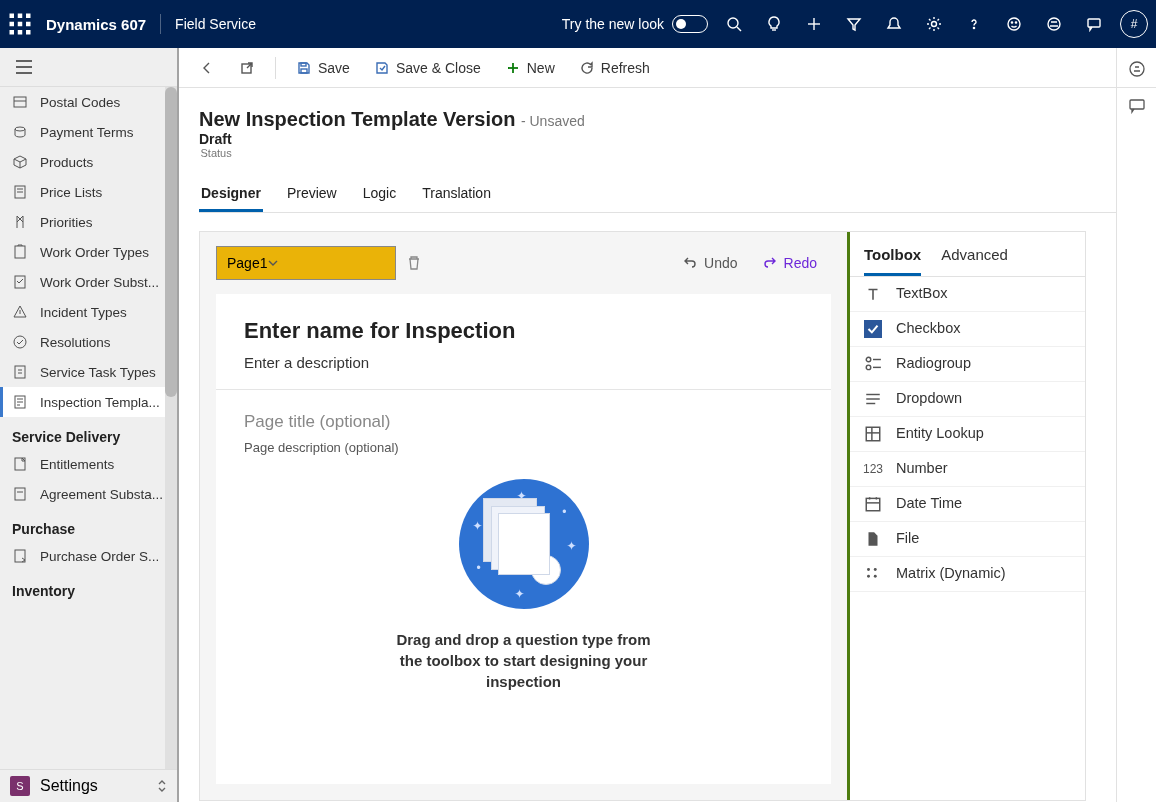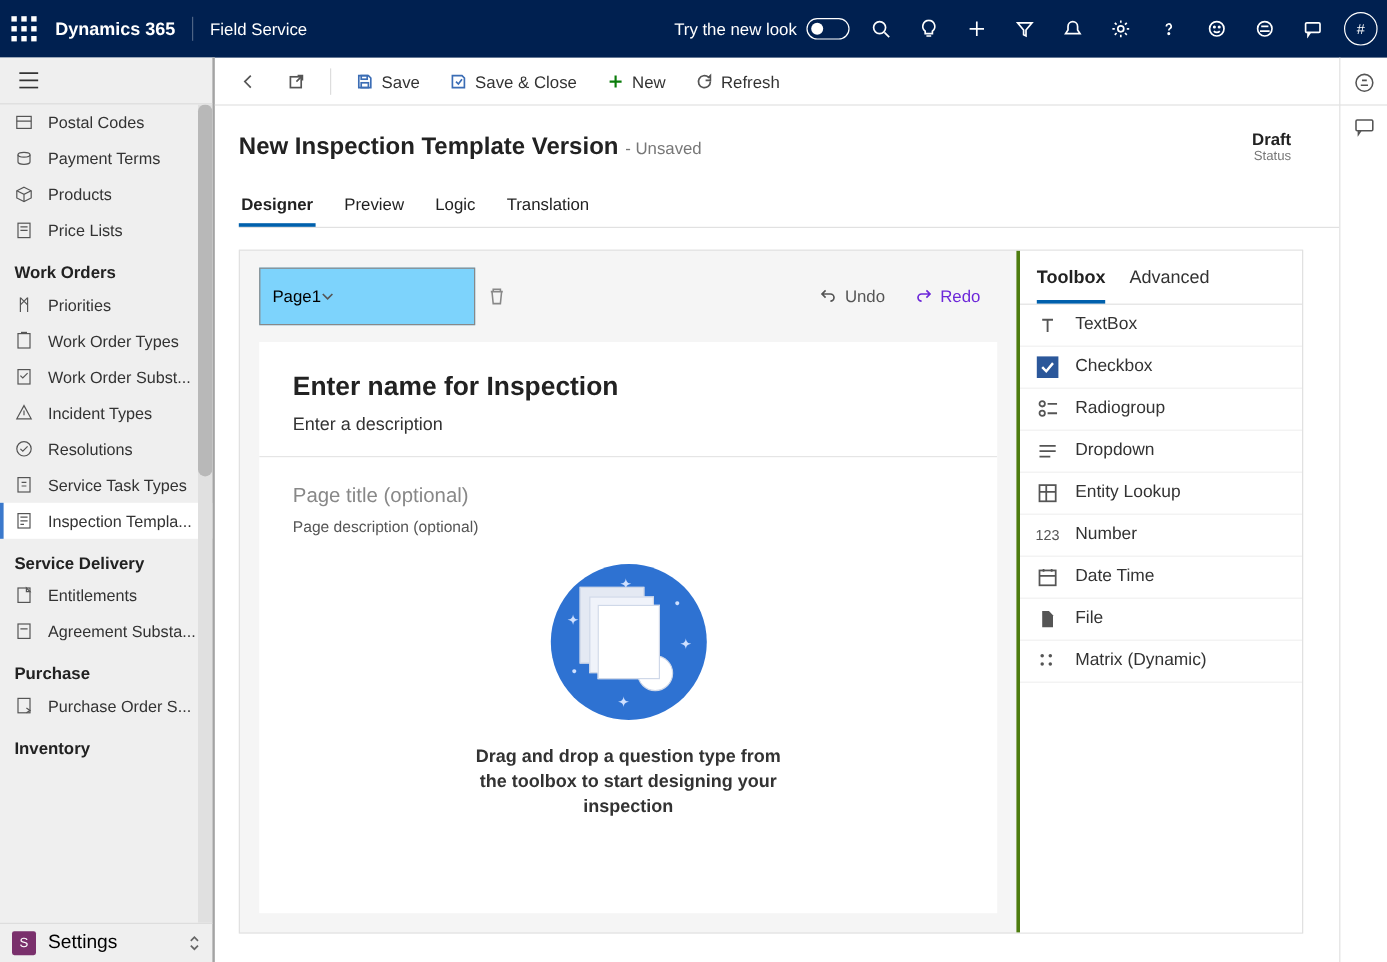--- a/index.html
+++ b/index.html
@@ -41,35 +41,35 @@
   
   .content { flex: 1; display: flex; flex-direction: column; position: relative; }
   .cmdbar { height: 40px; border-bottom: 1px solid #e1e1e1; display: flex; align-items: center; padding: 0 10px; gap: 4px; font-size: 14px; color: #333; }
   .cmd-sep { width: 1px; height: 22px; background: #ddd; margin: 0 6px; }
   .cmd-btn { display: flex; align-items: center; gap: 6px; padding: 4px 10px; cursor: pointer; border-radius: 2px; }
   .cmd-btn svg { width: 16px; height: 16px; }
   
   .right-rail { position: absolute; right: 0; top: 0; bottom: 0; width: 40px; border-left: 1px solid #e1e1e1; display: flex; flex-direction: column; align-items: center; padding-top: 12px; gap: 18px; }
   .right-rail svg { width: 18px; height: 18px; color: #555; }
   
-  .recordhdr { padding: 20px 40px 0 20px; margin-right: 40px; display: flex; justify-content: space-between; align-items: center; }
+  .recordhdr { padding: 20px 40px 0 20px; margin-right: 40px; display: flex; justify-content: space-between; align-items: flex-start; flex-direction: column; }
   .rectitle { font-size: 20px; font-weight: 600; color: #222; }
   .rectitle .unsaved { font-size: 14px; font-weight: 400; color: #777; }
   .statusblock { text-align: right; }
   .statusval { font-size: 14px; font-weight: 600; color: #222; }
   .statuslbl { font-size: 11px; color: #777; }
   
   .tabs { margin: 18px 0 0 20px; display: flex; gap: 22px; border-bottom: 1px solid #e1e1e1; margin-right: 40px; }
   .tab { font-size: 14px; padding: 8px 2px; cursor: pointer; color: #222; }
   .tab.active { font-weight: 600; border-bottom: 3px solid #0060ac; }
   
   .designer-wrap { margin: 18px 30px 0 20px; margin-right: 70px; background: #f5f5f5; border: 1px solid #e1e1e1; display: flex; height: 570px; }
   .designer-main { flex: 1; display: flex; flex-direction: column; }
   .designer-toolbar { padding: 14px 16px; display: flex; align-items: center; gap: 10px; }
-  .page-select { width: 180px; height: 48px; border: 1px solid #888; background: #7dd3fc; padding: 0 10px; display: flex; align-items: center; justify-content: flex-start; font-size: 14px; cursor: pointer; }
+  .page-select { width: 180px; height: 34px; border: 1px solid #888; background: #eab308; padding: 0 10px; display: flex; align-items: center; justify-content: flex-start; font-size: 14px; cursor: pointer; }
   .trash { color: #888; cursor: pointer; }
   .ur-spacer { flex: 1; }
   .ur-btn { display: flex; align-items: center; gap: 6px; color: #555; font-size: 14px; cursor: pointer; margin-right: 14px; }
   .ur-btn.disabled { color: #6d28d9; cursor: default; }
   
   .canvas { margin: 0 16px 16px; background: #fff; flex: 1; padding: 24px 28px; overflow: hidden; }
   .insp-name { font-size: 22px; font-weight: 600; color: #222; margin-bottom: 10px; }
   .insp-desc { font-size: 15px; color: #333; margin-bottom: 18px; }
   .hr { border: none; border-top: 1px solid #e5e5e5; margin: 0 -28px 22px; }
   .page-title { font-size: 17px; color: #888; margin-bottom: 8px; }
@@ -105,21 +105,21 @@
           <rect x="12" y="1" width="3" height="3"></rect>
           <rect x="1" y="6.5" width="3" height="3"></rect>
           <rect x="6.5" y="6.5" width="3" height="3"></rect>
           <rect x="12" y="6.5" width="3" height="3"></rect>
           <rect x="1" y="12" width="3" height="3"></rect>
           <rect x="6.5" y="12" width="3" height="3"></rect>
           <rect x="12" y="12" width="3" height="3"></rect>
         </g>
       </svg>
   </div>
-  <div class="brand">Dynamics 365</div>
+  <div class="brand">Dynamics 607</div>
   <div class="divider-v"></div>
   <div class="appname">Field Service</div>
   <div class="topbar-spacer"></div>
   <div class="try-new">
     <span>Try the new look</span>
     <div class="toggle"></div>
   </div>
   <div class="top-icon">
       <svg viewBox="0 0 16 16">
         <circle cx="7" cy="7" r="5"></circle>
@@ -221,21 +221,20 @@
         </div>
       <div class="nav-item">
           <svg class="nicon" viewBox="0 0 16 16" fill="none" stroke="currentColor">
             <rect x="3" y="2" width="10" height="12"></rect>
             <line x1="5" y1="5" x2="11" y2="5"></line>
             <line x1="5" y1="8" x2="11" y2="8"></line>
           </svg>
           <span class="label">Price Lists</span>
         </div>
 
-      <div class="nav-section">Work Orders</div>
       <div class="nav-item">
           <svg class="nicon" viewBox="0 0 16 16" fill="none" stroke="currentColor">
             <path d="M5 14V2M11 14V2M5 2l6 6M11 2L5 8"></path>
           </svg>
           <span class="label">Priorities</span>
         </div>
       <div class="nav-item">
           <svg class="nicon" viewBox="0 0 16 16" fill="none" stroke="currentColor">
             <rect x="3" y="2" width="10" height="12"></rect>
             <path d="M6 2V1h4v1"></path>

